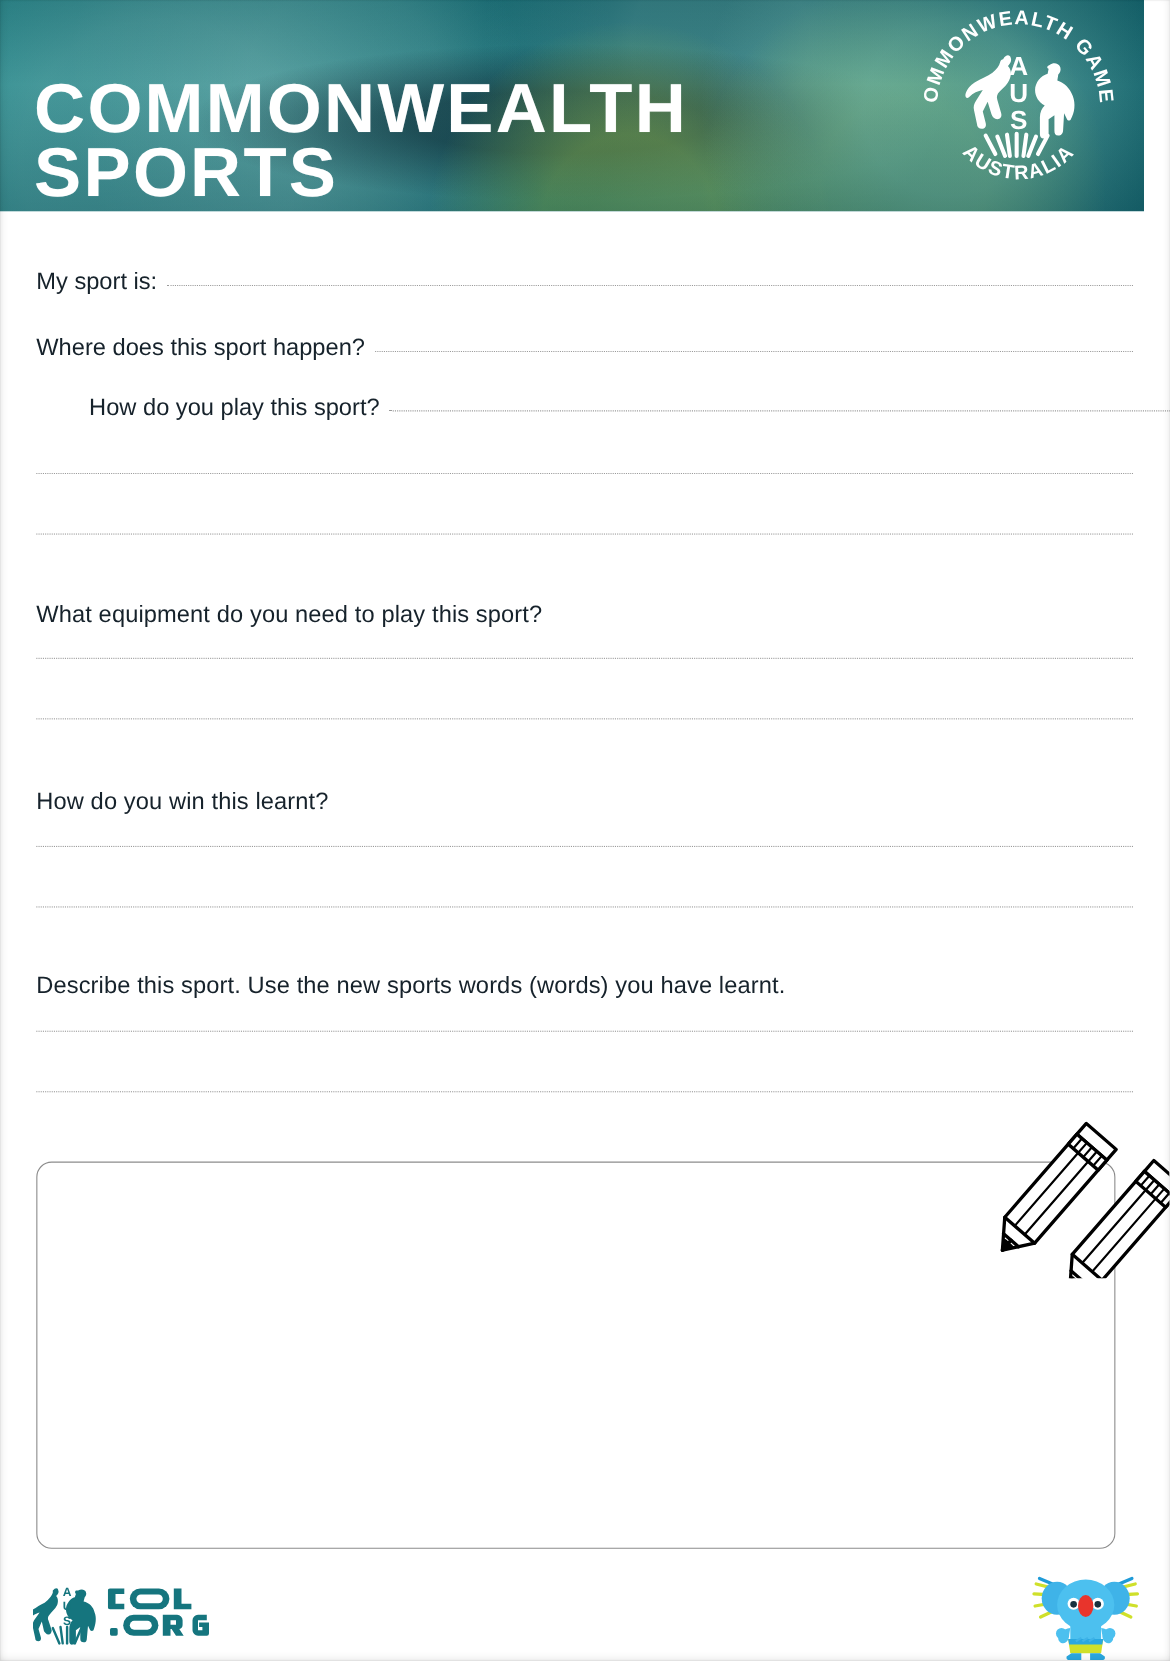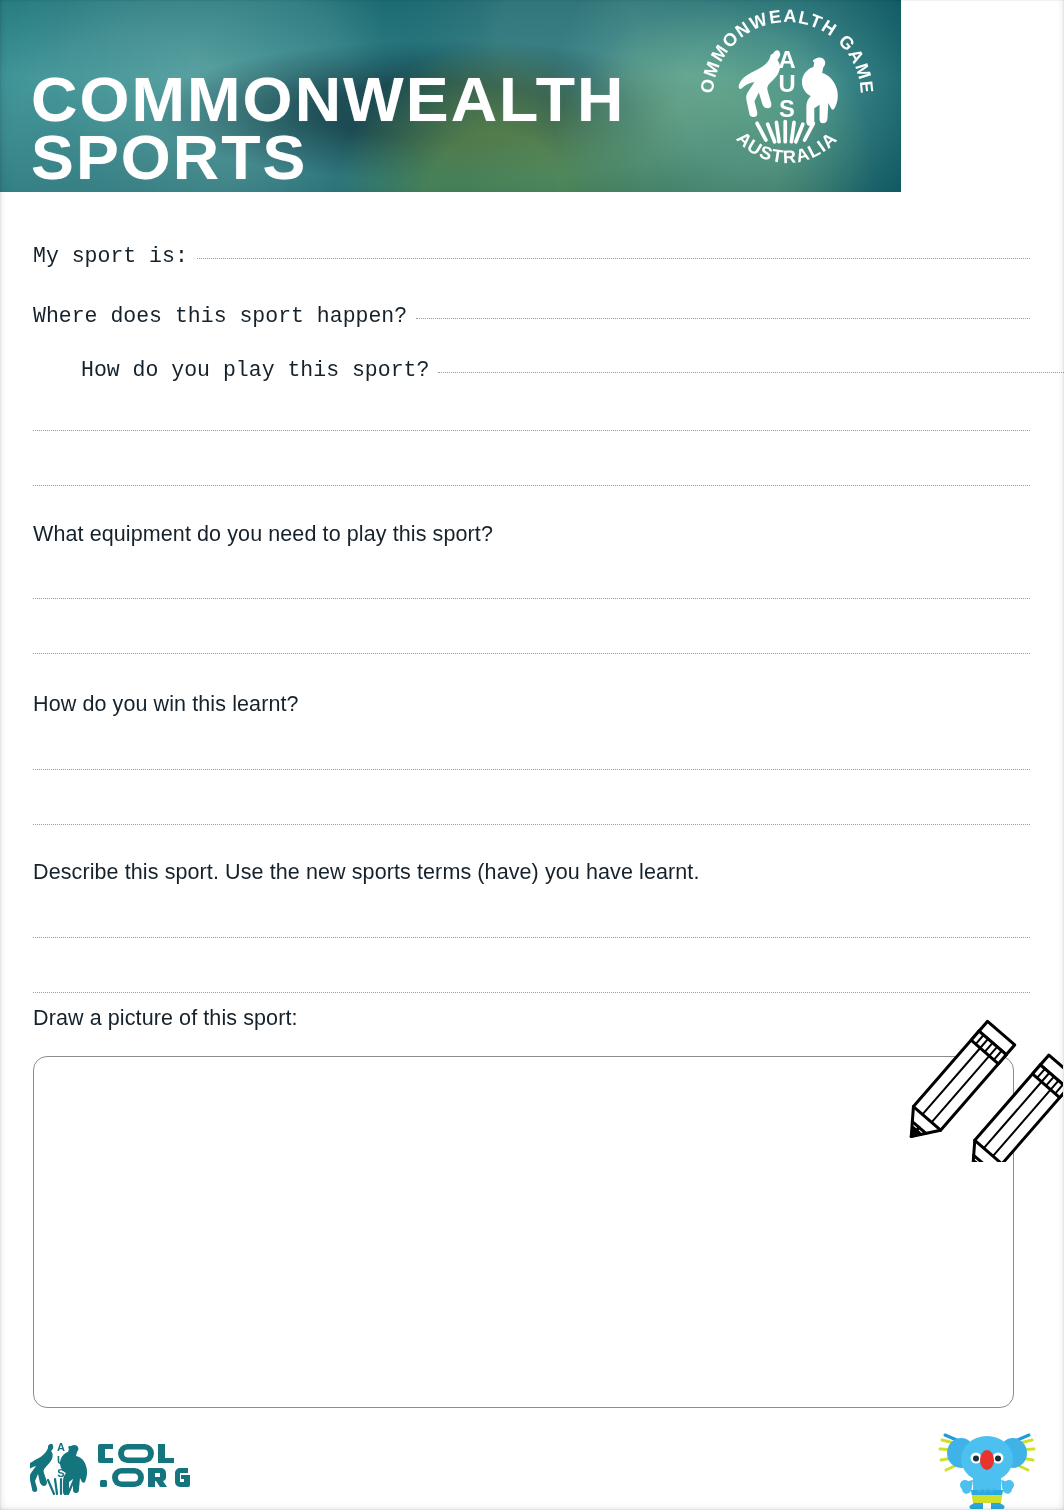--- a/index.html
+++ b/index.html
@@ -19,21 +19,21 @@
   .page::after{
     content:"";position:absolute;inset:0;pointer-events:none;
     box-shadow: inset 0 0 0 1px rgba(0,0,0,0.035),
                 inset 5px 0 9px -6px rgba(0,0,0,0.16),
                 inset -5px 0 9px -6px rgba(0,0,0,0.16),
                 inset 0 -6px 10px -7px rgba(0,0,0,0.16);
   }
 
   
   .header{
-    position:absolute;left:0;top:0;width:901px;height:192px;
+    position:absolute;left:0;top:0;width:1040px;height:192px;
     overflow:hidden;
     background:#0d6a72;
   }
   
   .photo{
     position:absolute;inset:0;
     background:
       radial-gradient(circle at 83% 52%, rgba(120,190,180,.55) 0 9%, rgba(0,0,0,0) 26%),
       radial-gradient(circle at 79% 86%, rgba(168,205,70,.38) 0 9%, rgba(0,0,0,0) 22%),
       radial-gradient(circle at 55% 105%, rgba(176,208,72,.45) 0 13%, rgba(0,0,0,0) 30%),
@@ -69,22 +69,23 @@
   
   .sheet{position:absolute;left:0;top:192px;width:1064px;height:1318px;}
 
   .q{
     position:absolute;
     left:33px;
     color:#16222b;
     font-size:21.5px;
     letter-spacing:.1px;
     white-space:nowrap;
-  }
-  .inline-row{position:absolute;left:33px;display:flex;align-items:baseline;width:997px;font-family:Liberation Mono, monospace;}
+    margin-top:24px;
+  }
+  .inline-row{position:absolute;left:33px;display:flex;align-items:baseline;width:997px;}
   .inline-row .q-label{
     color:#16222b;font-size:21.5px;white-space:nowrap;
   }
   .dots{
     border-bottom:1px dotted #9a9a9a;
     flex:1 1 auto;
     margin-left:9px;
     height:0;
     position:relative;
     top:-3px;
@@ -177,25 +178,24 @@
     <div class="rule" style="top:293px;"></div>
 
     <div class="q" style="top:330px;">What equipment do you need to play this sport?</div>
     <div class="rule" style="top:406px;"></div>
     <div class="rule" style="top:461px;"></div>
 
     <div class="q" style="top:500px;">How do you win this learnt?</div>
     <div class="rule" style="top:577px;"></div>
     <div class="rule" style="top:632px;"></div>
 
-    <div class="q" style="top:668px;">Describe this sport. Use the new sports terms (have) you have learnt.</div>
+    <div class="q" style="top:668px;">Describe this sport. Use the new sports words (words) you have learnt.</div>
     <div class="rule" style="top:745px;"></div>
     <div class="rule" style="top:800px;"></div>
 
-    <div class="q" style="top:814px;">Draw a picture of this sport:</div>
     <div class="drawbox"></div>
 
     <svg class="pencils" viewBox="0 0 205 165">
       <g fill="#ffffff" stroke="#000000" stroke-width="3" stroke-linejoin="round" stroke-linecap="round">
 
         <g transform="rotate(41 70 105)">
           <path d="M62,18 L98,18 L98,118 L80,142 L62,118 Z"></path>
           <path d="M62,118 L98,118"></path>
           <path d="M71,130 L89,130"></path>
           <path d="M80,142 L80,130"></path>

